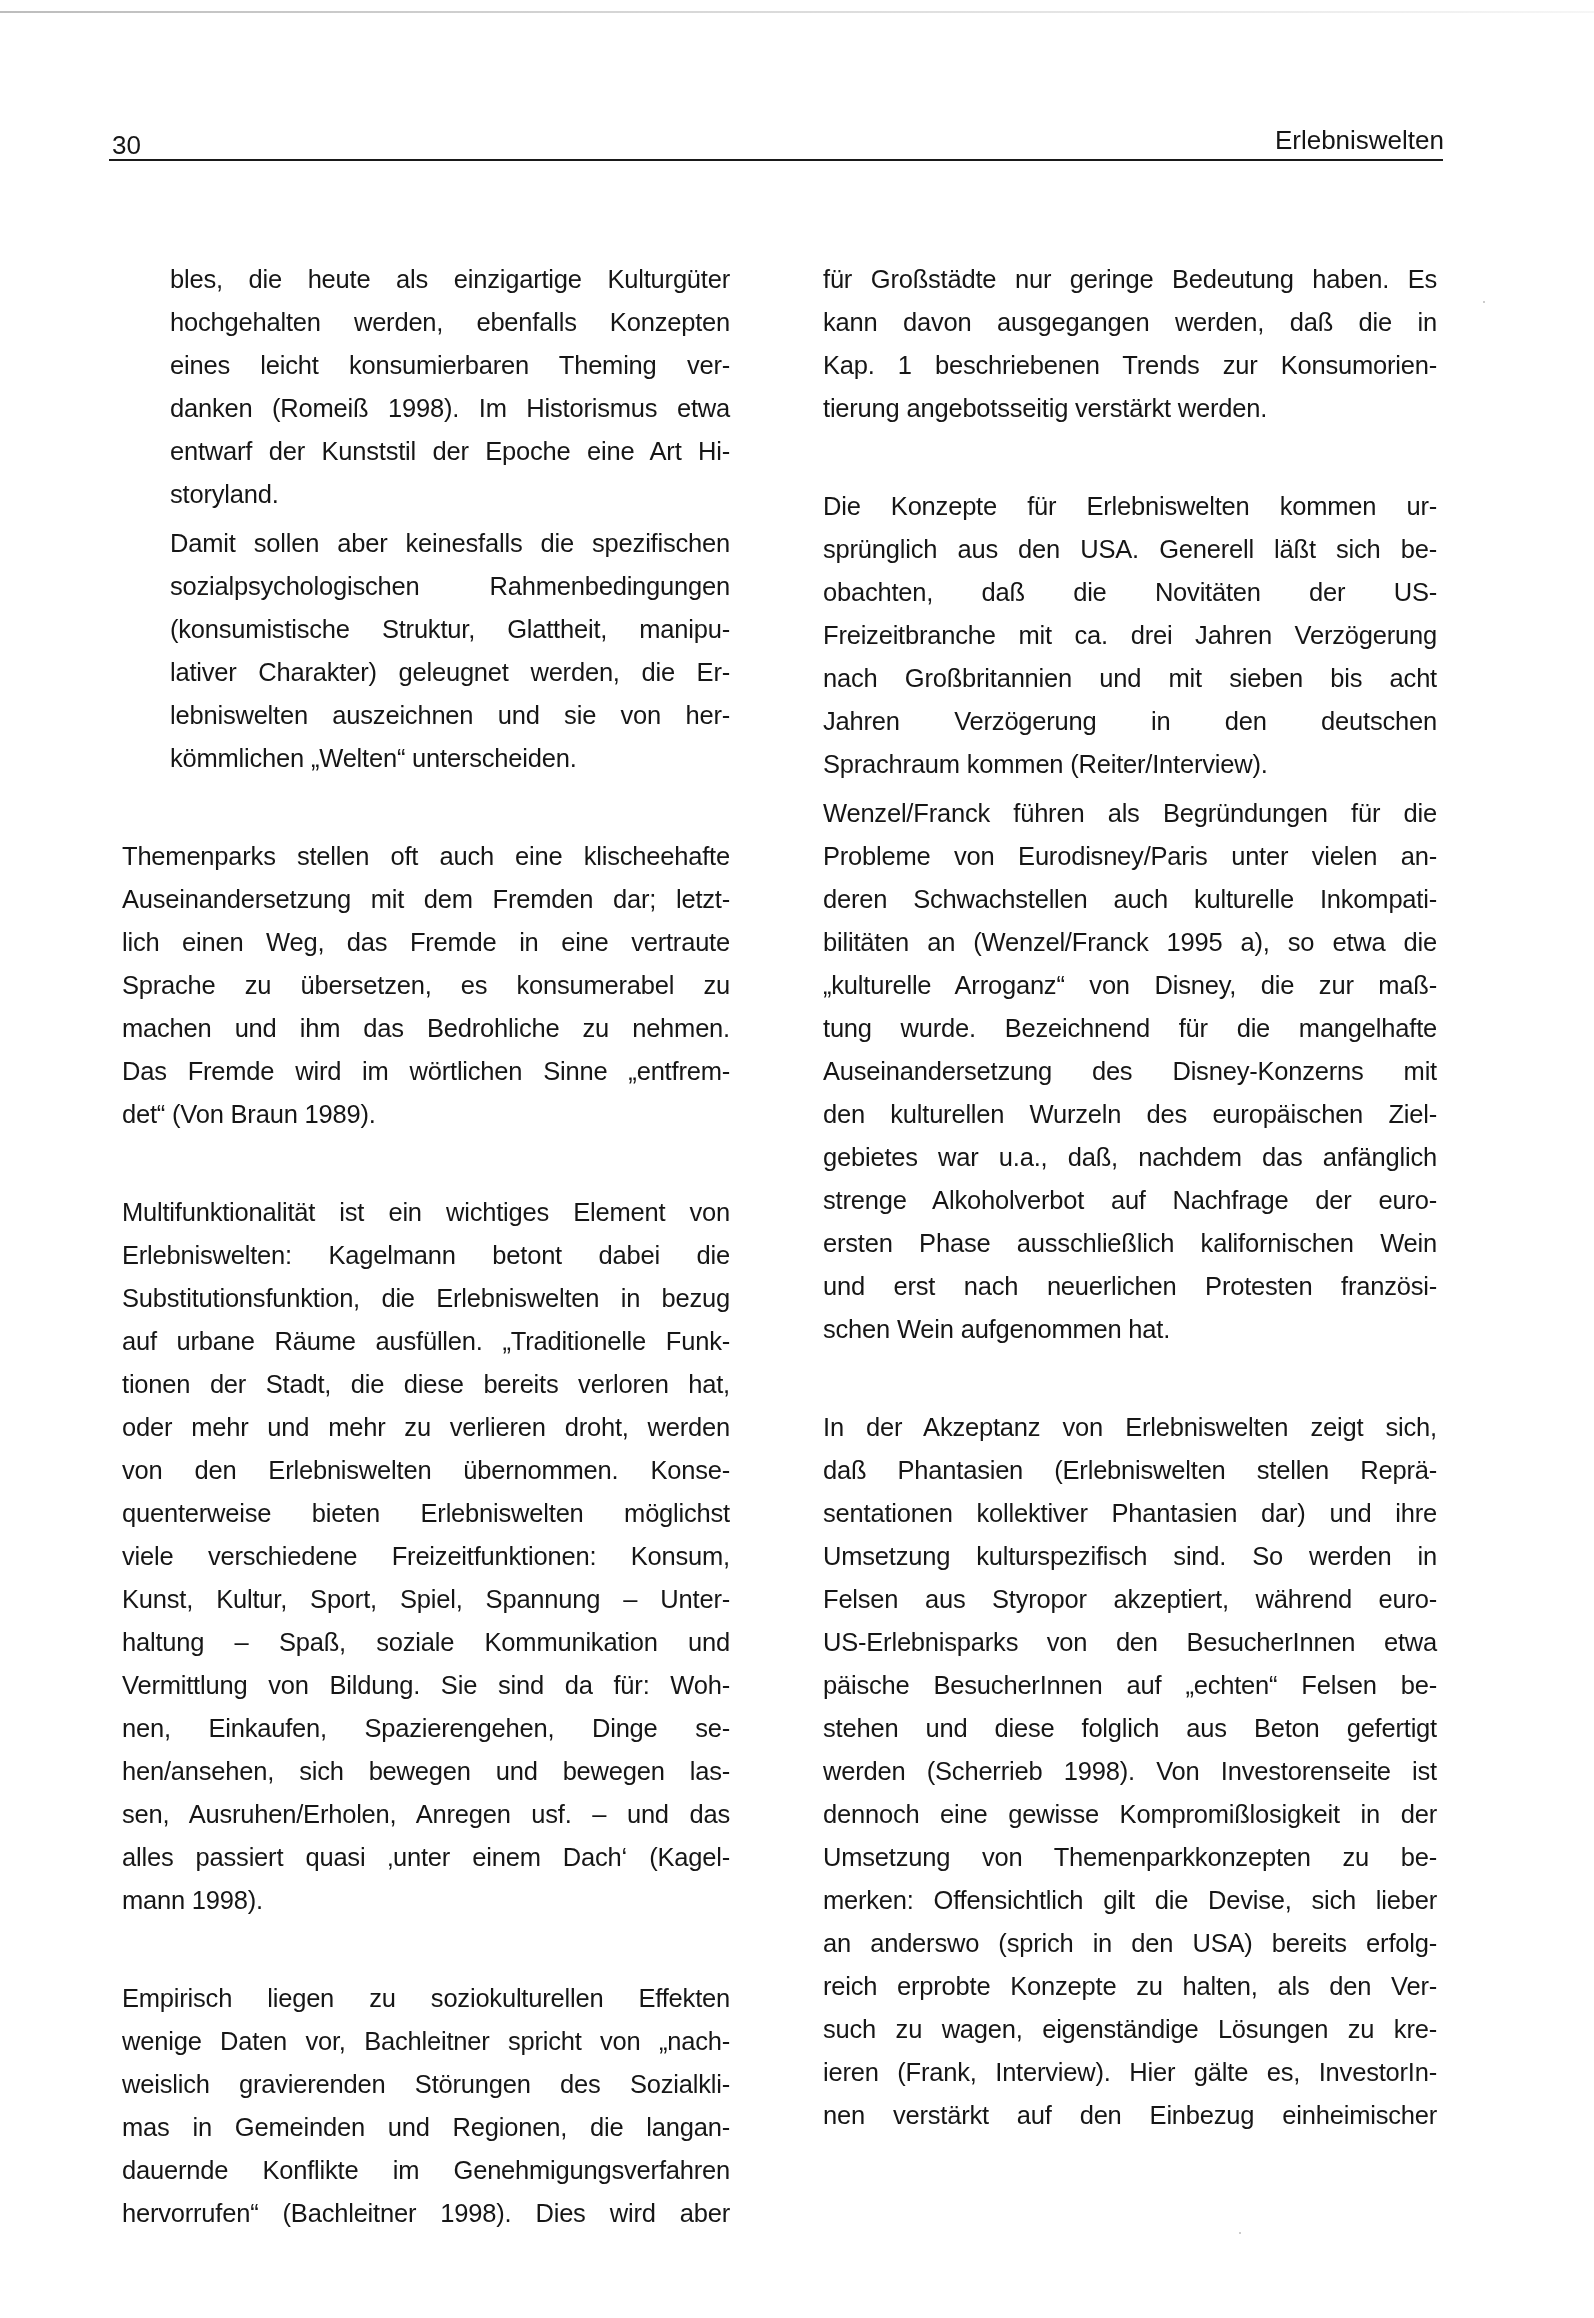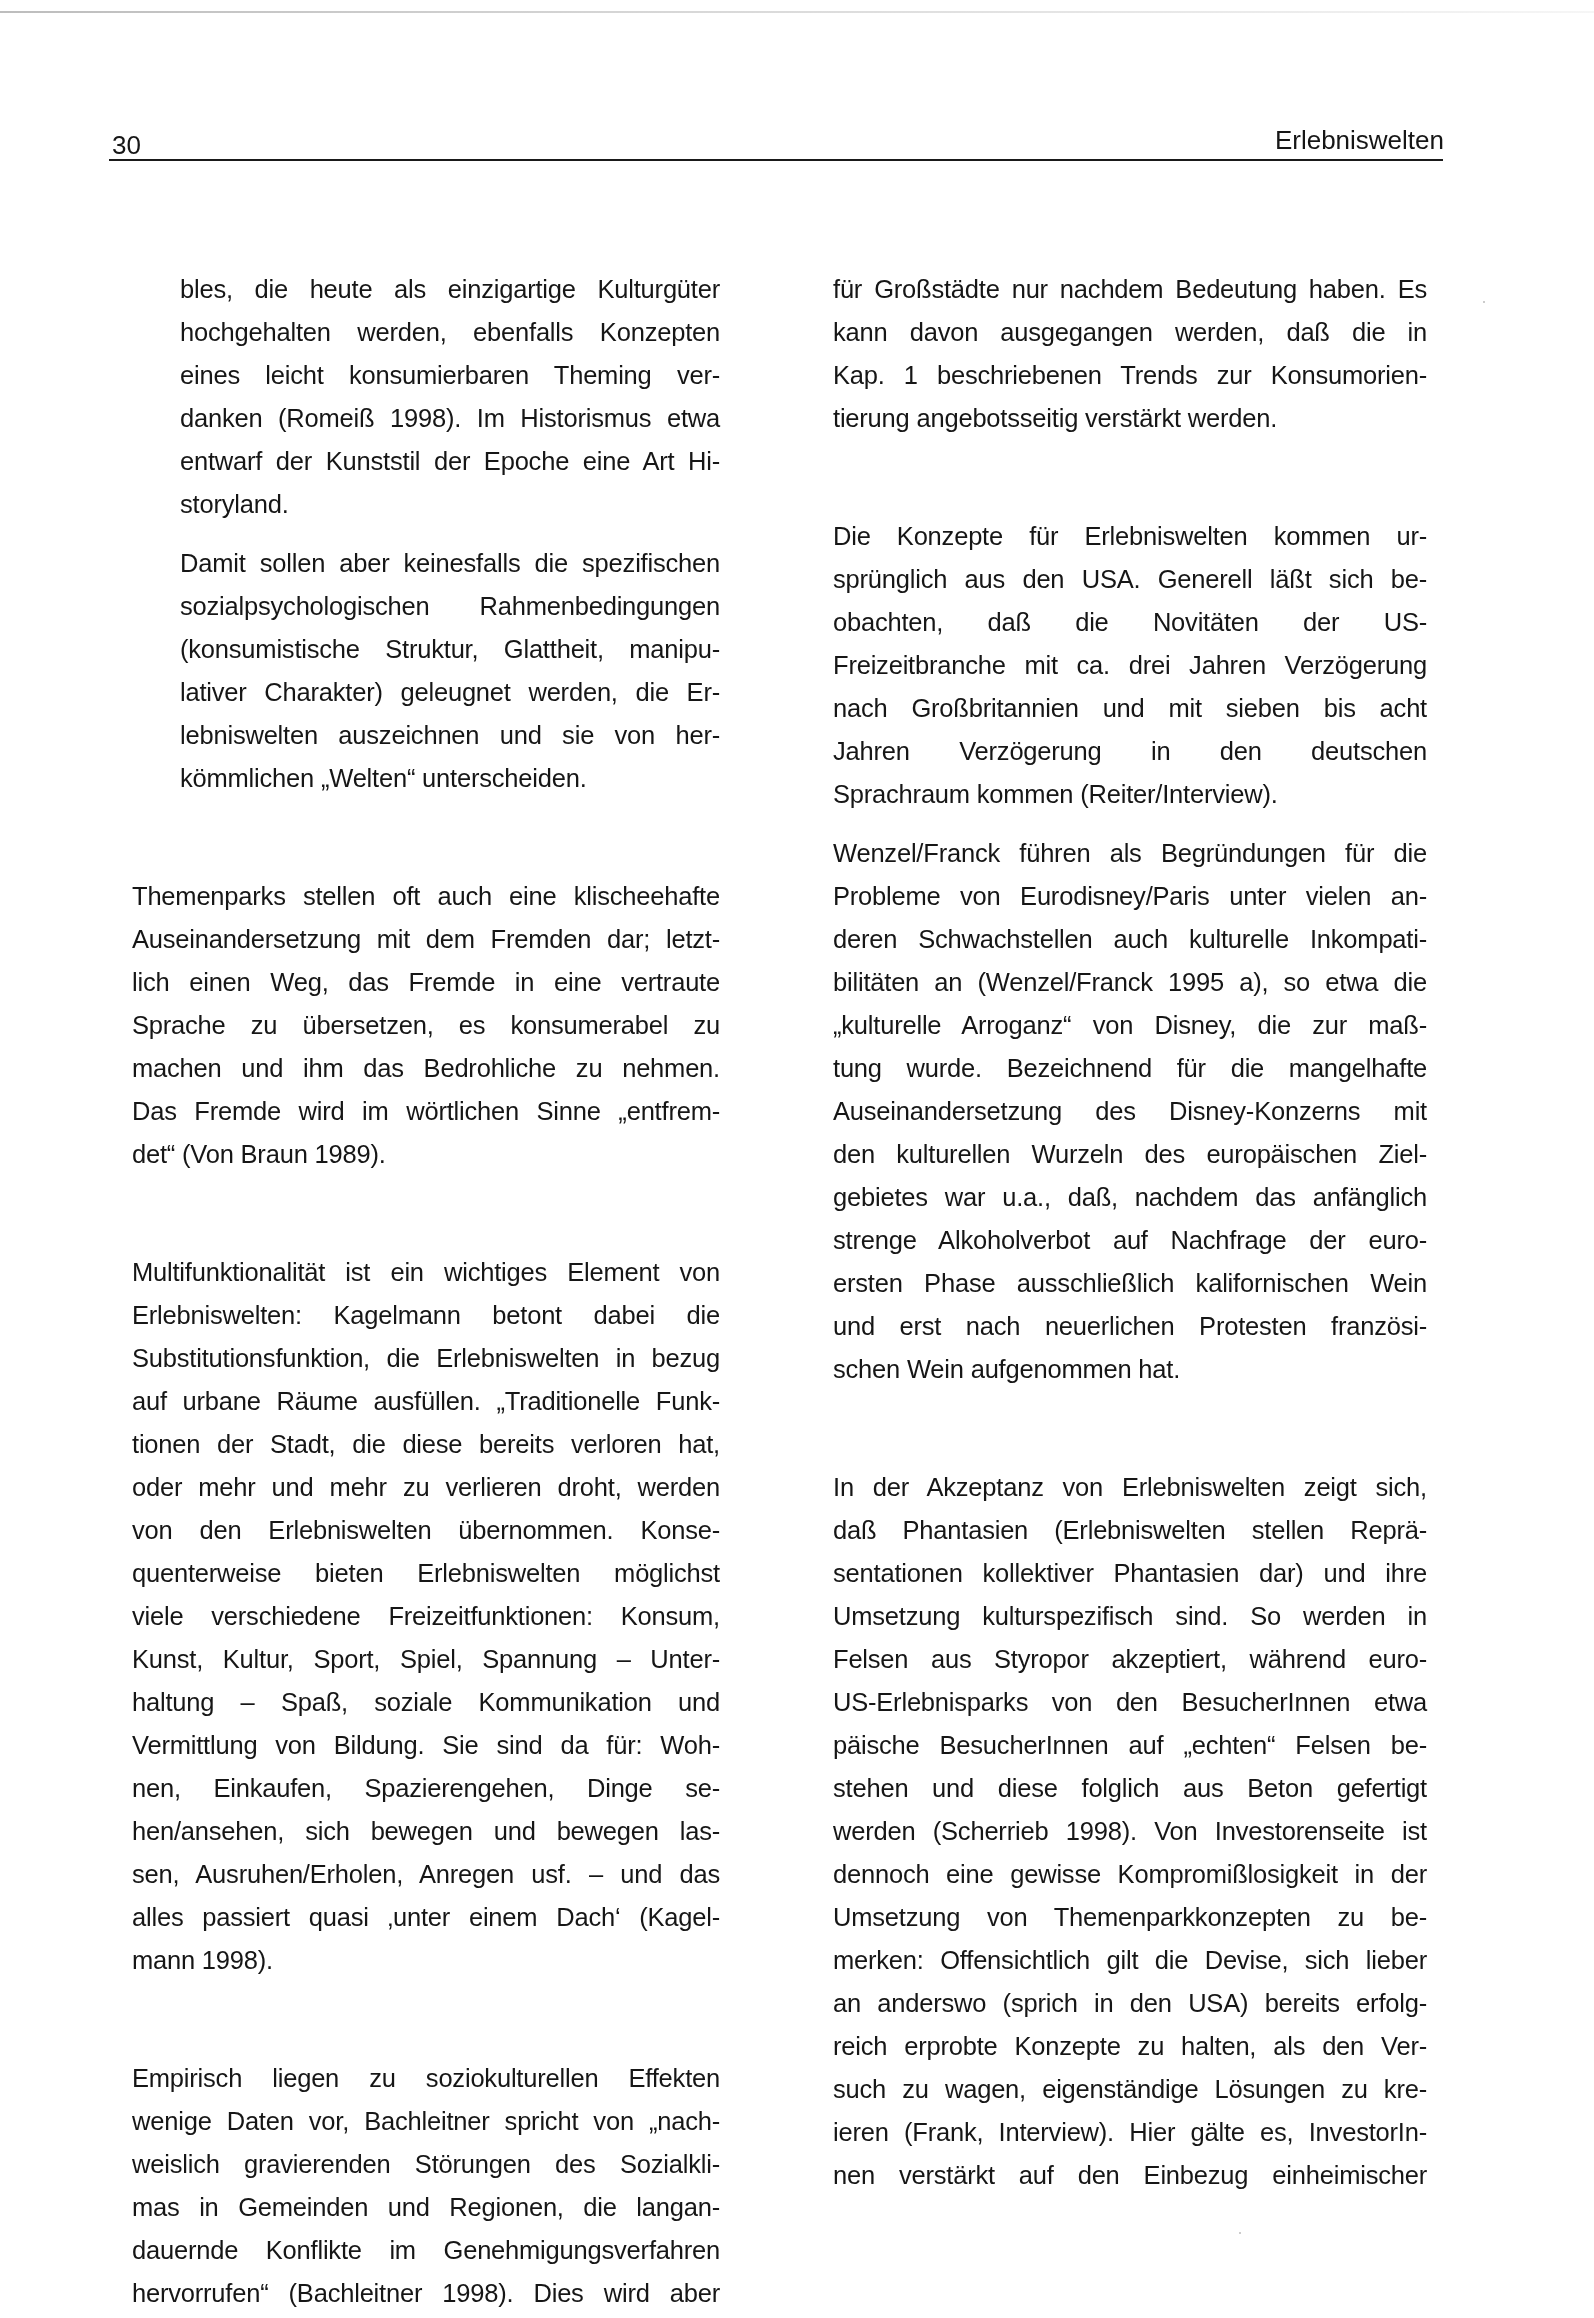--- a/index.html
+++ b/index.html
@@ -8,21 +8,21 @@
   .scan-edge { position: absolute; left: 0; top: 11px; width: 1595px; height: 1.6px;
                background: linear-gradient(90deg, #bdbdbd 0%, #d6d6d6 40%, #ececec 80%, #f6f6f6 100%); }
   .header { position: absolute; left: 112px; top: 120px; width: 1332px; height: 45px; }
   .page-number { position: absolute; left: 0; top: 9.6px; font-size: 26px; text-align: right; }
   .running-title { position: absolute; right: 0; top: 4.8px; font-size: 26px; }
   .header-rule { position: absolute; left: 109px; top: 159px; width: 1334px; height: 2.4px; background: #1a1a1a; }
 
   .column { position: absolute; top: 252px; }
   .col-left { left: 116px; width: 620px; }
   .col-right { left: 817px; width: 626px; }
-  .para { margin: 16px; }
+  .para { margin: 6px; }
   .line { display: block; height: 43px; line-height: 43px; font-size: 25.5px;
           text-align: justify; text-align-last: justify; white-space: nowrap; overflow: visible; letter-spacing: -0.2px; }
   .line.last { text-align-last: left; }
   .indent .line { padding-left: 48px; }
   .gap { height: 43px; }
   .speck { position: absolute; width: 2.4px; height: 2.4px; background: #bbb; border-radius: 50%; }
 </style>
 </head>
 <body>
 
@@ -86,21 +86,21 @@
       <span class="line">Empirisch liegen zu soziokulturellen Effekten</span>
       <span class="line">wenige Daten vor, Bachleitner spricht von „nach-</span>
       <span class="line">weislich gravierenden Störungen des Sozialkli-</span>
       <span class="line">mas in Gemeinden und Regionen, die langan-</span>
       <span class="line">dauernde Konflikte im Genehmigungsverfahren</span>
       <span class="line">hervorrufen“ (Bachleitner 1998). Dies wird aber</span>
     </div>
   </div>
 <div class="column col-right" id="col-right">
     <div class="para">
-      <span class="line">für Großstädte nur nachdem Bedeutung haben. Es</span>
+      <span class="line">für Großstädte nur geringe Bedeutung haben. Es</span>
       <span class="line">kann davon ausgegangen werden, daß die in</span>
       <span class="line">Kap. 1 beschriebenen Trends zur Konsumorien-</span>
       <span class="line last">tierung angebotsseitig verstärkt werden.</span>
     </div>
     <div class="gap"></div>
     <div class="para">
       <span class="line">Die Konzepte für Erlebniswelten kommen ur-</span>
       <span class="line">sprünglich aus den USA. Generell läßt sich be-</span>
       <span class="line">obachten, daß die Novitäten der US-</span>
       <span class="line">Freizeitbranche mit ca. drei Jahren Verzögerung</span>

